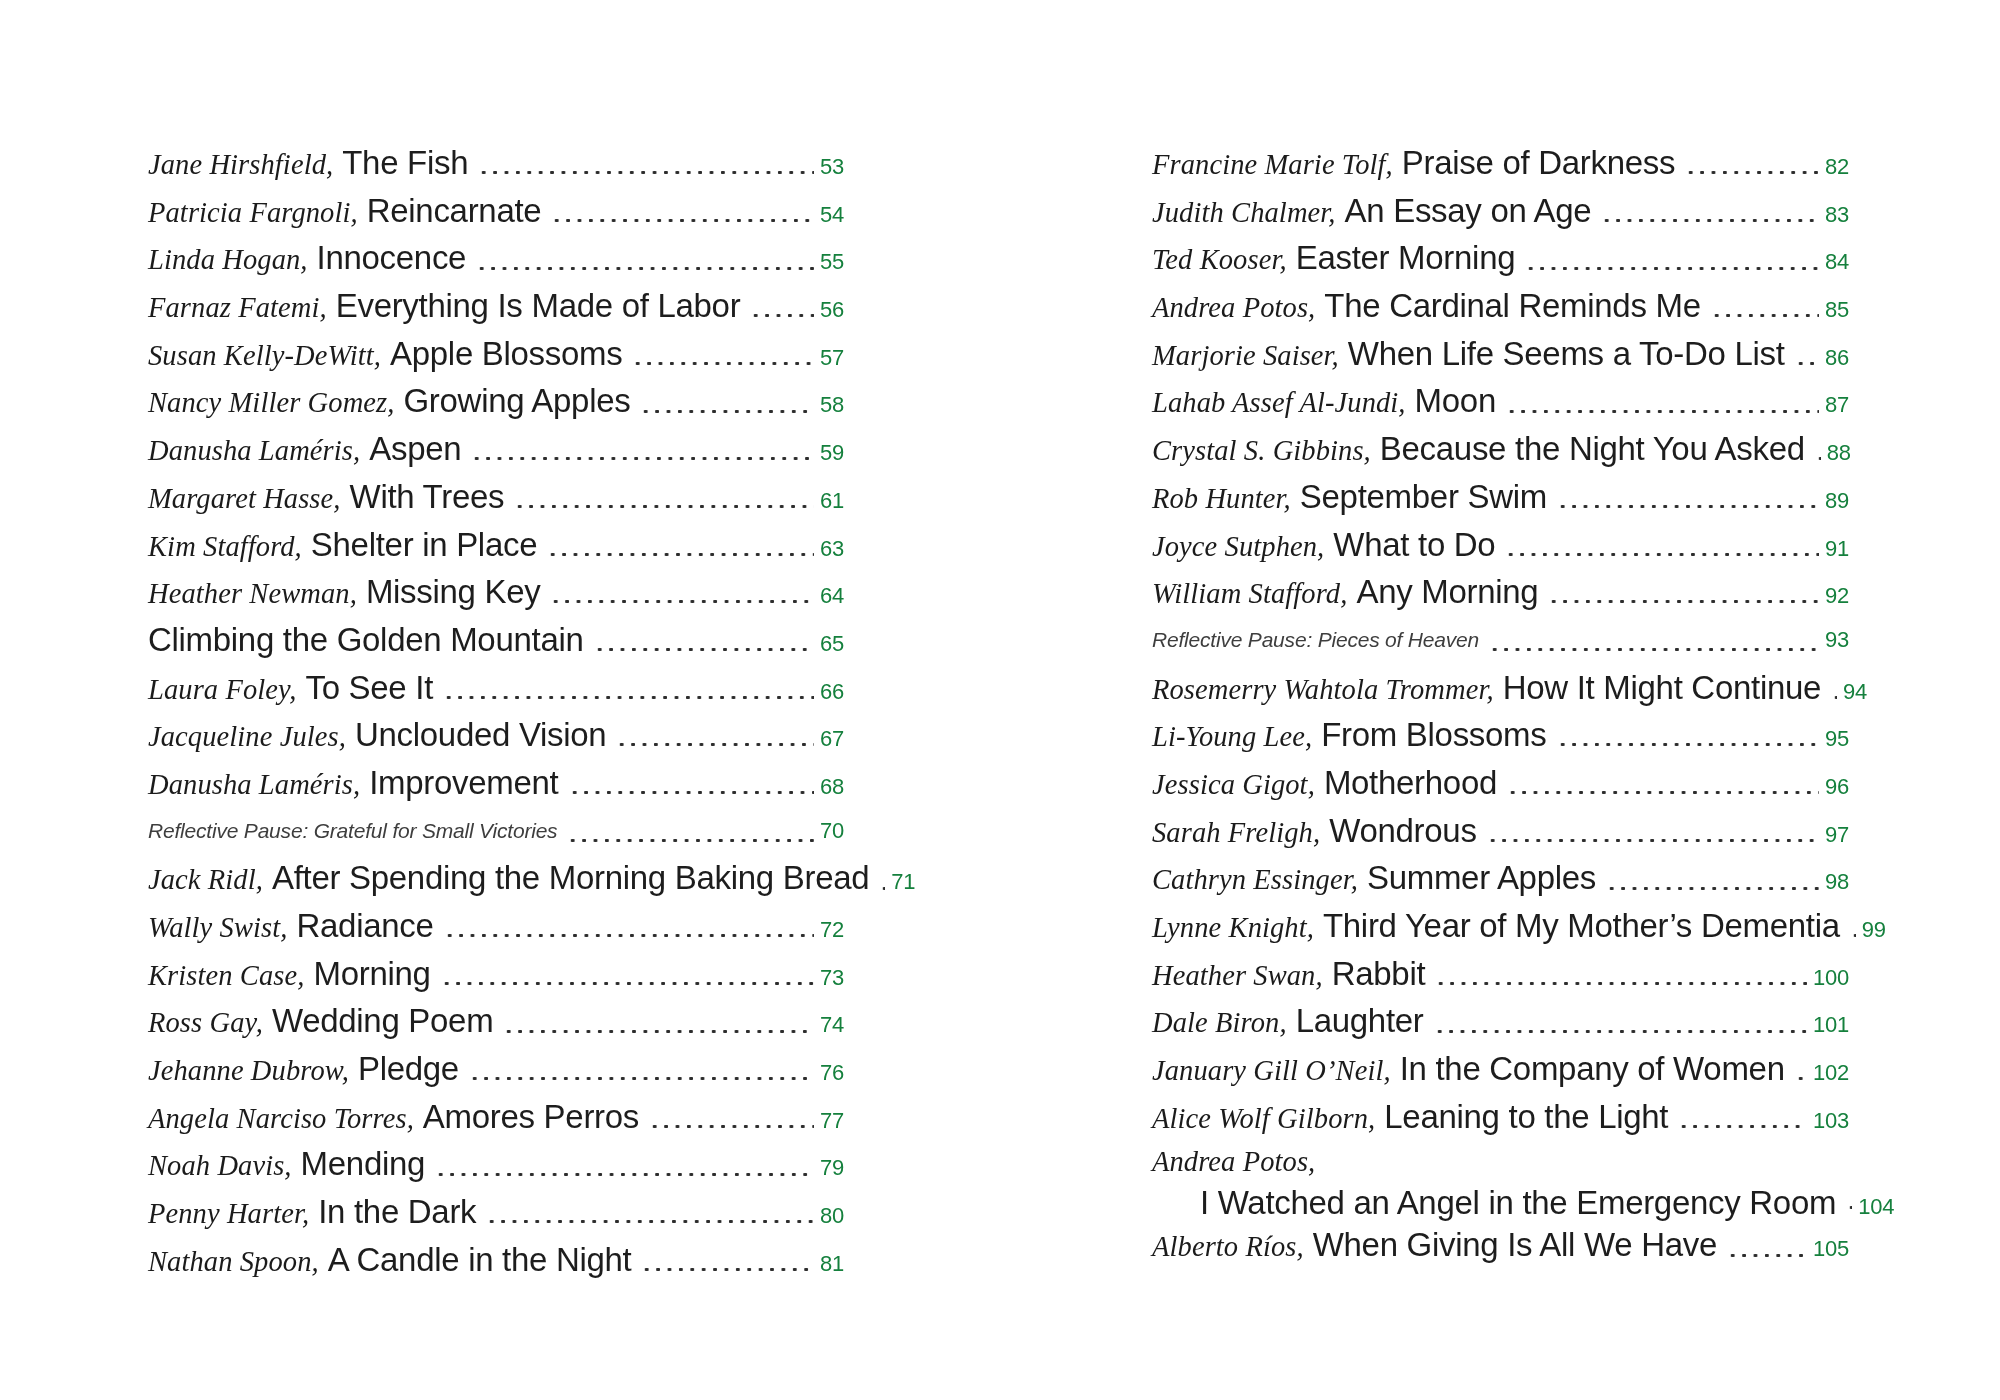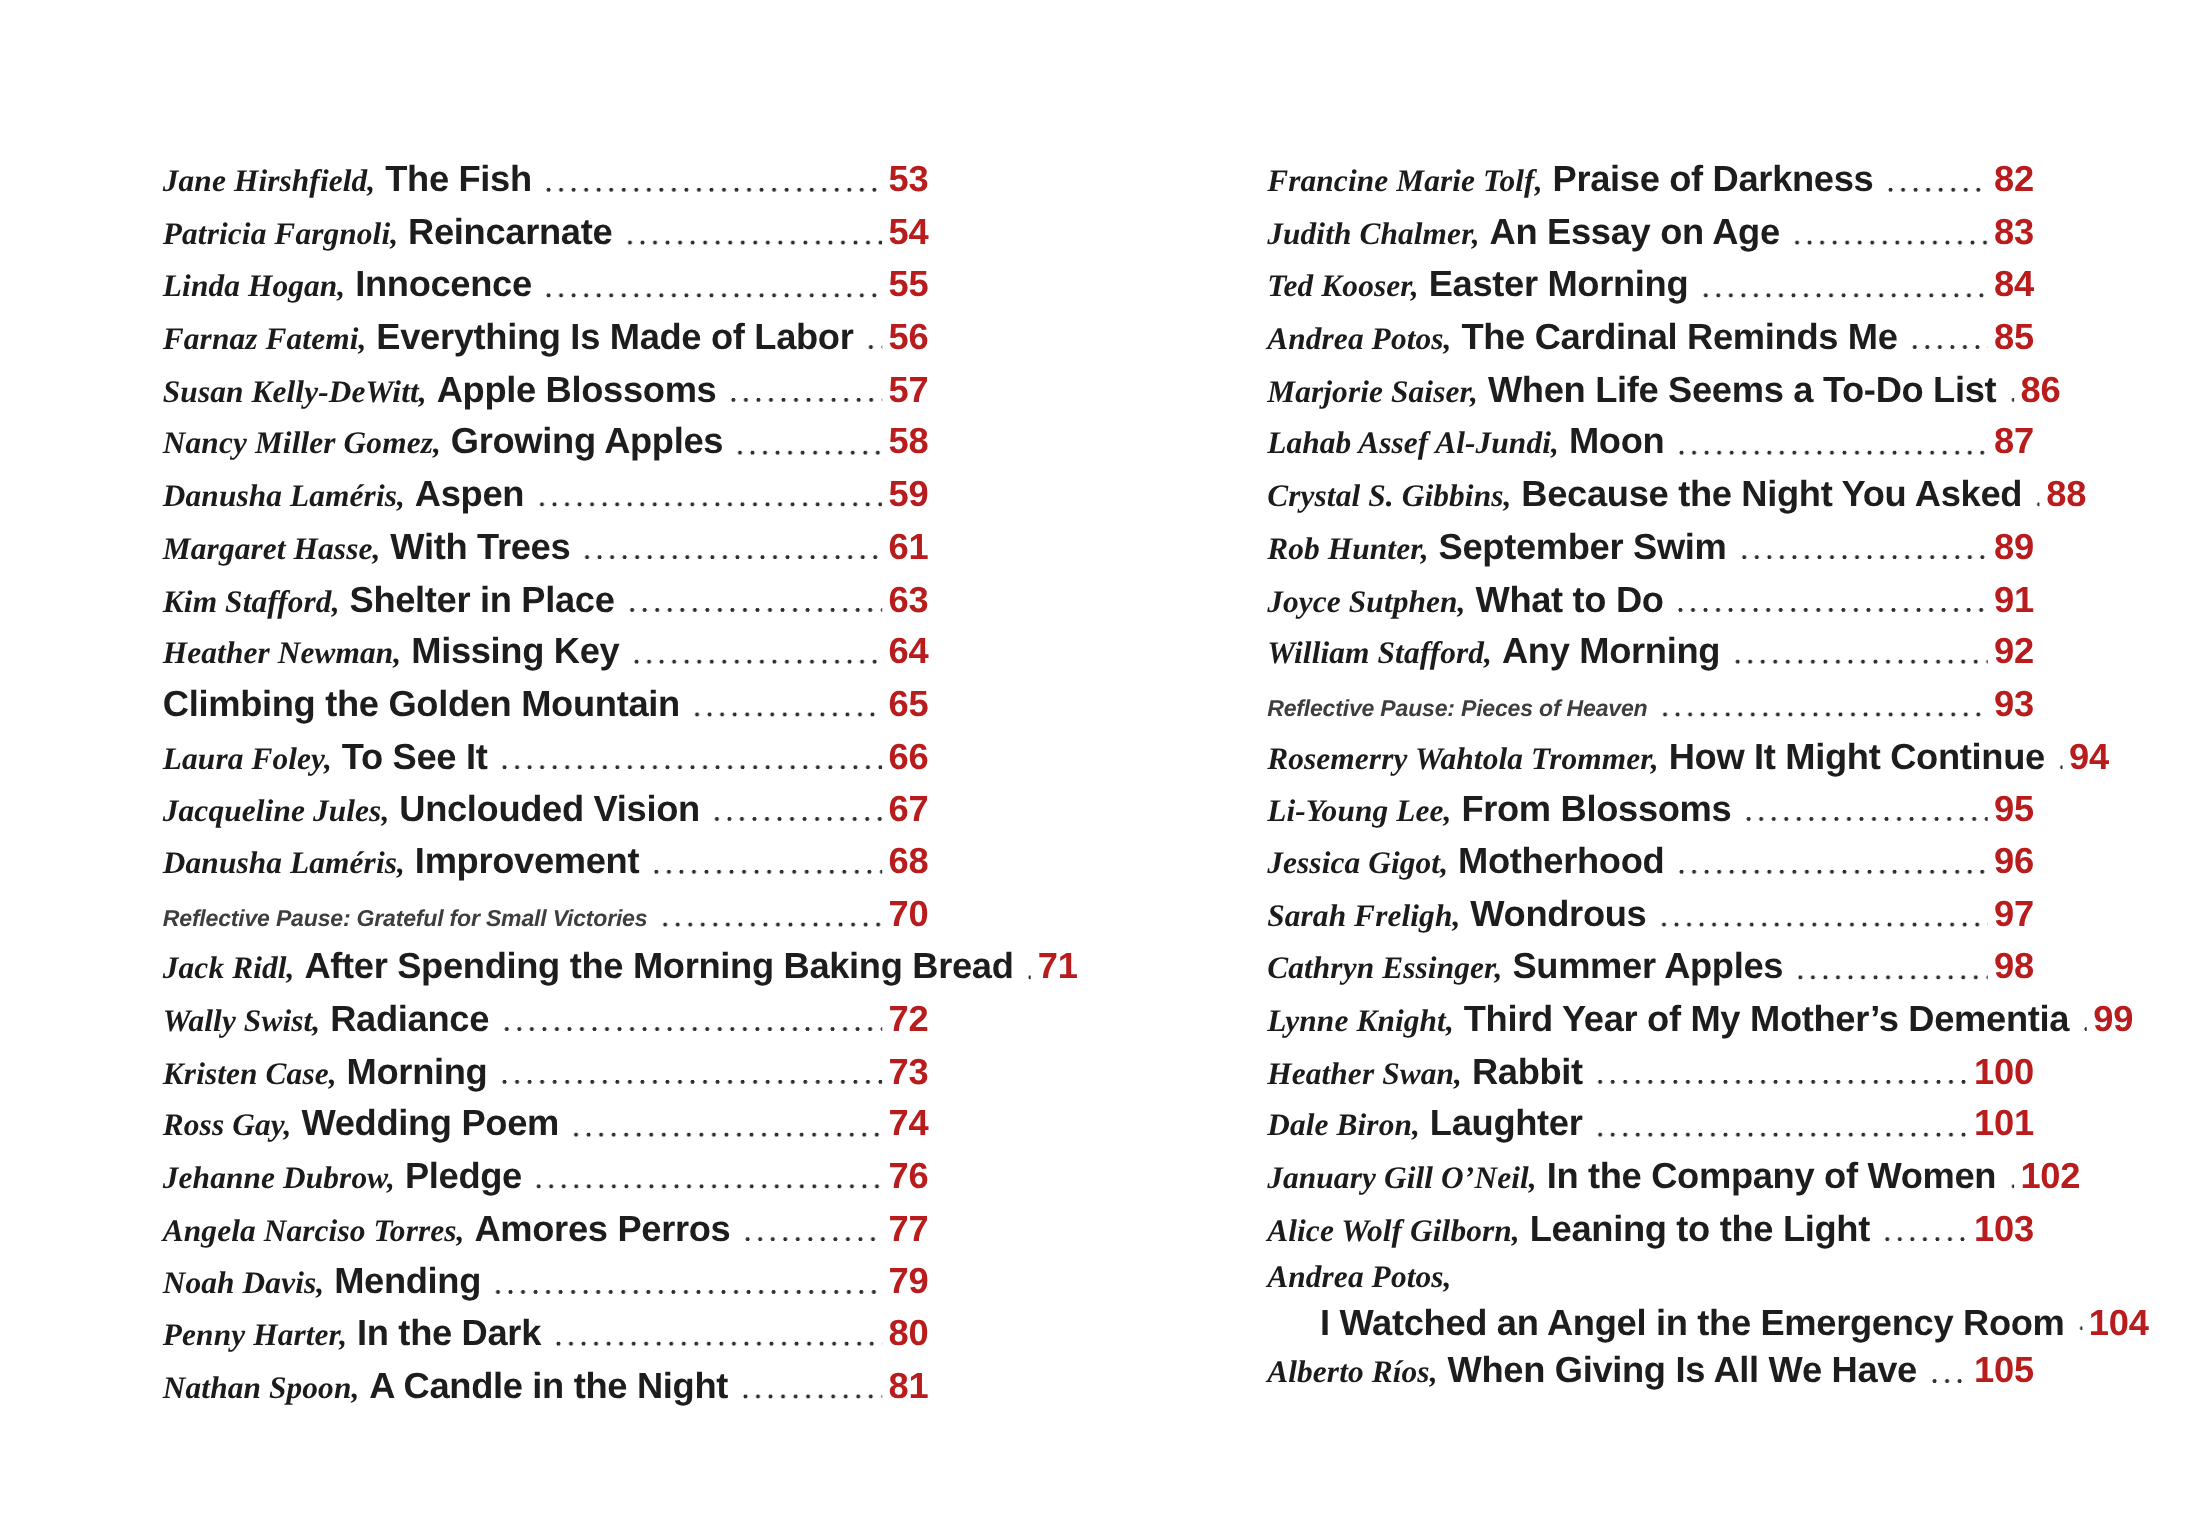--- a/index.html
+++ b/index.html
@@ -7,21 +7,20 @@
     width: 2000px; height: 1400px;
     background: #ffffff;
     overflow: hidden;
   }
   .spread {
     position: relative;
     width: 2000px; height: 1400px;
     background: #ffffff;
     font-family: "Liberation Sans", sans-serif;
     color: #1d1d1d;
-    font-weight: bold;
   }
   .toc-col { position: absolute; top: 139px; }
   #col-left  { left: 148px;  width: 696px; }
   #col-right { left: 1152px; width: 697px; }
 
   .toc-row { width: 100%; }
   .line {
     --lh: 47.7px;
     display: flex;
     align-items: baseline;
@@ -56,22 +55,22 @@
     min-width: 8px;
     align-self: stretch;
     margin: 0 6px 0 8px;
     background-image: radial-gradient(circle, #2d2d2d 1.7px, transparent 1.9px);
     background-size: 11.4px 5px;
     background-repeat: repeat-x;
     background-position: left 2px bottom 11.5px;
   }
   .pagenum {
     font-family: "Liberation Sans", sans-serif;
-    font-size: 33px;
-    color: #b91c1c;
+    font-size: 22px;
+    color: #15803d;
     letter-spacing: -0.2px;
   }
   
   .toc-row.wrap .line.l1 { --lh: 44px; }
   .toc-row.wrap .line.l2 { --lh: 37px; }
   .line.indent { padding-left: 48px; }
 </style>
 </head>
 <body>
 

